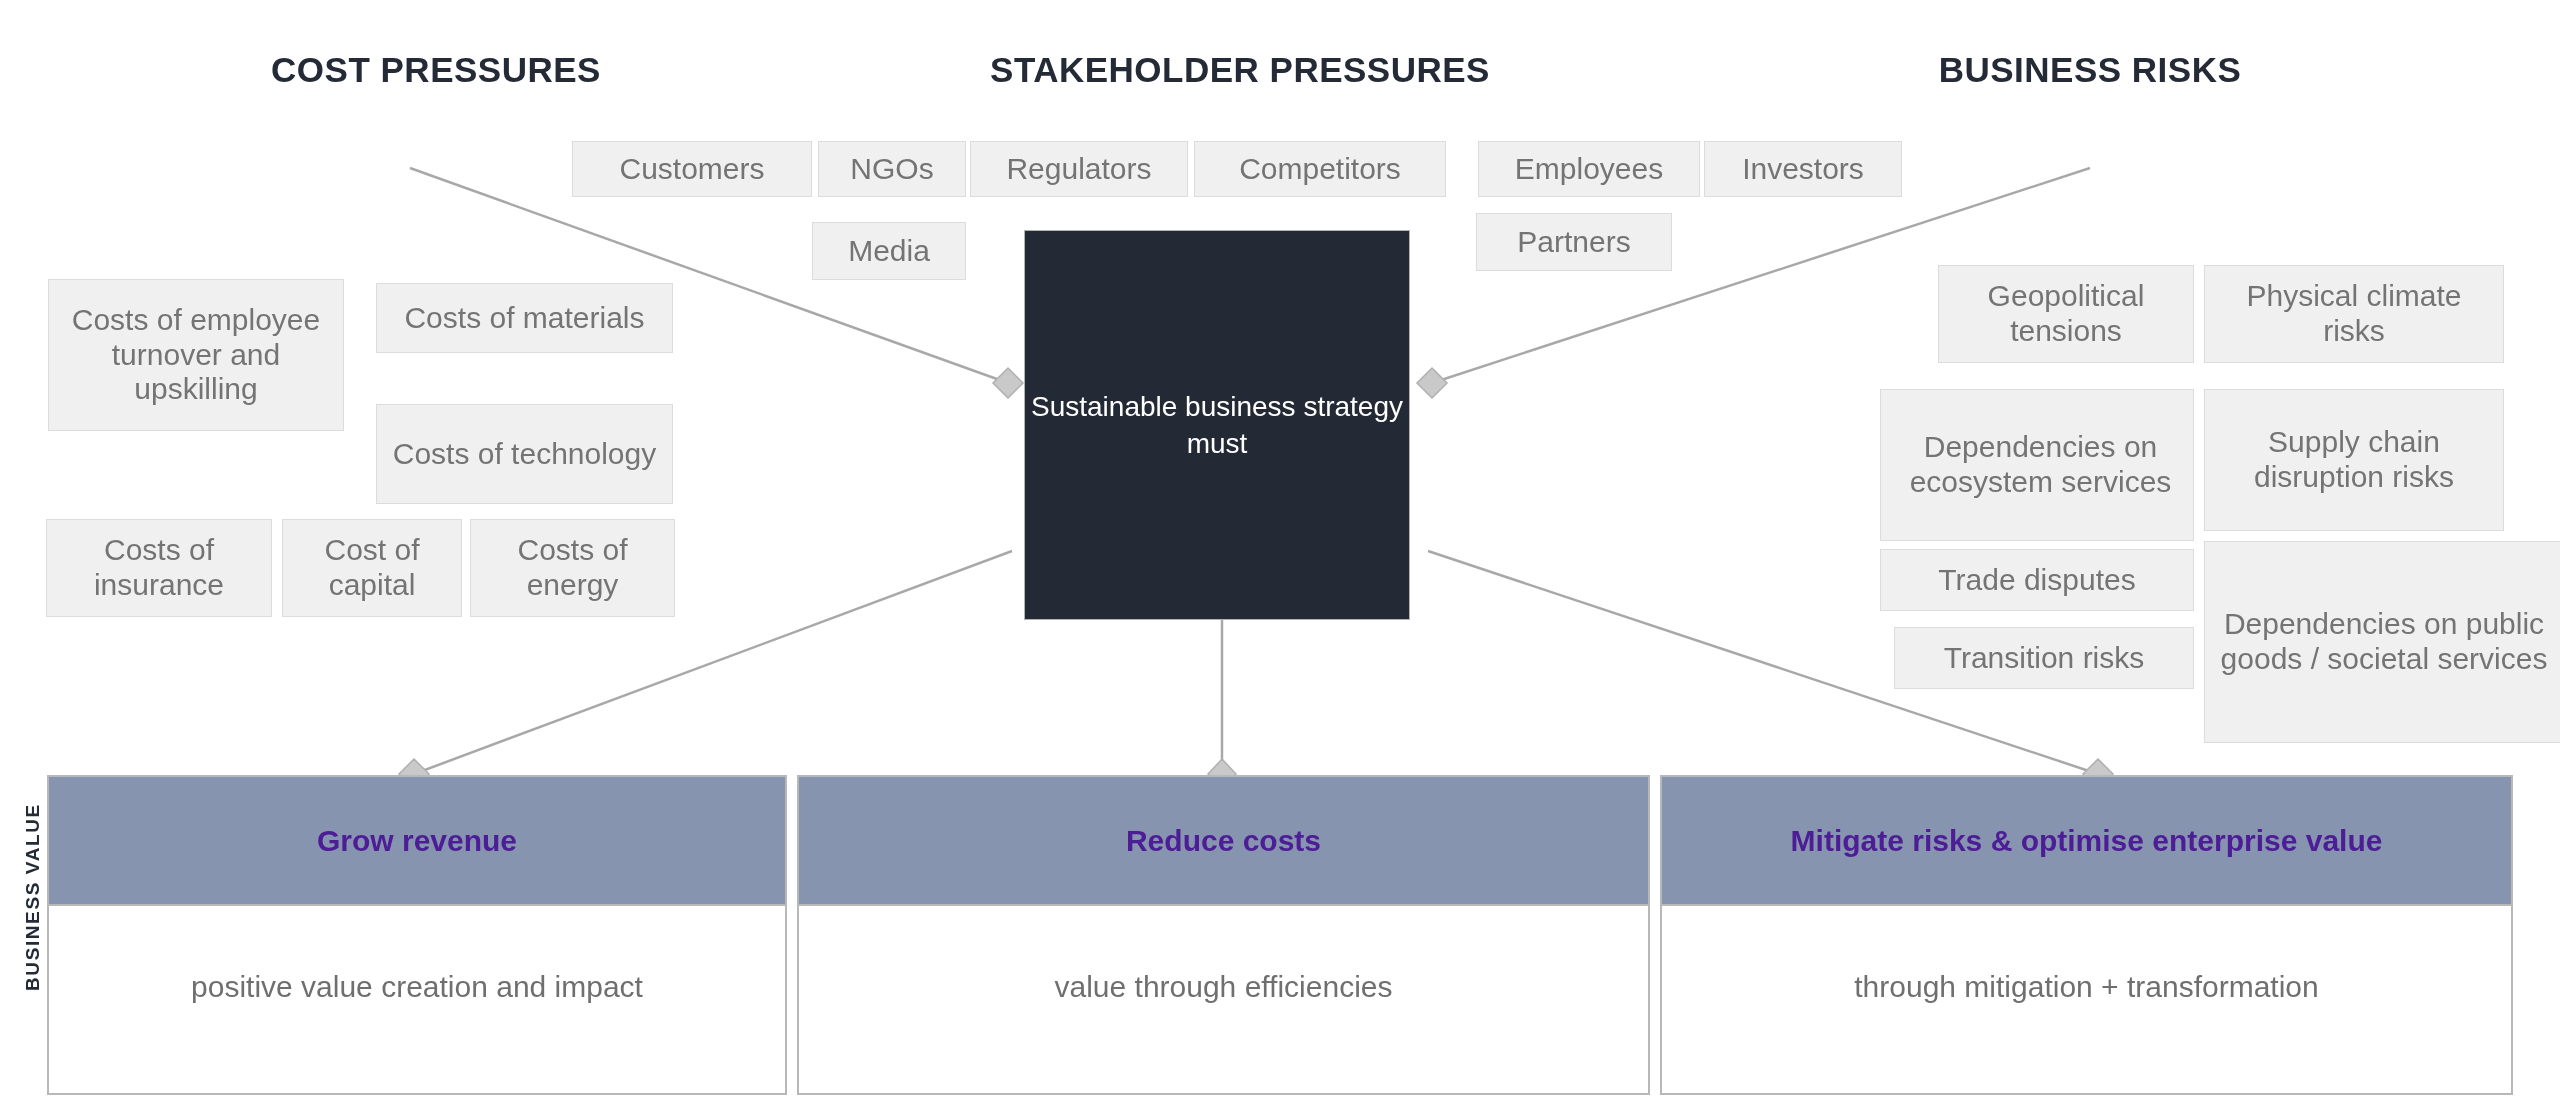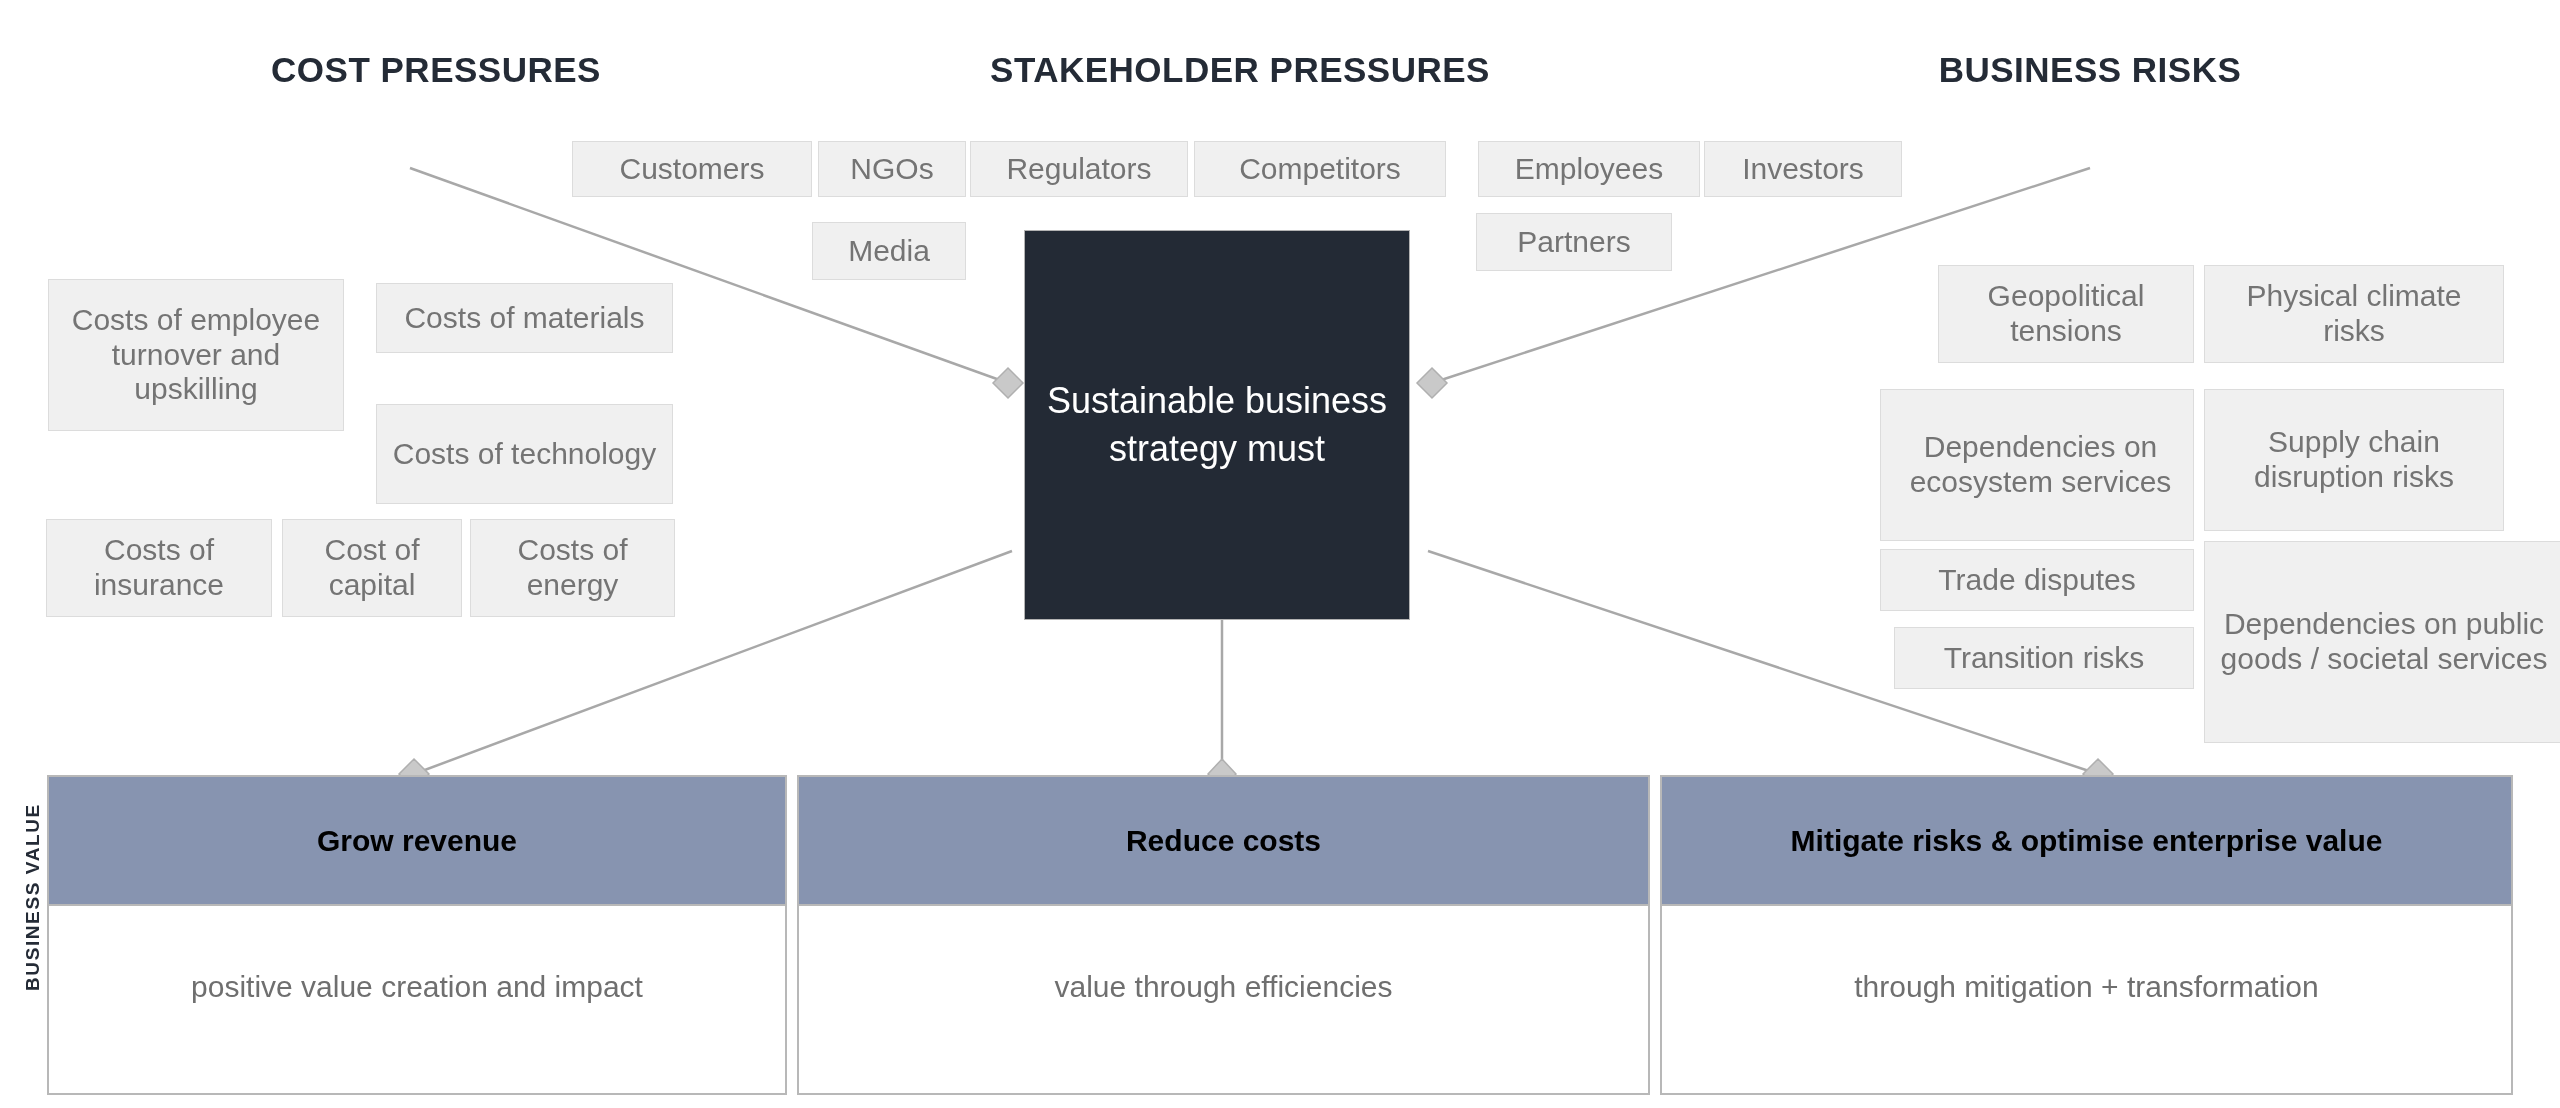--- a/index.html
+++ b/index.html
@@ -48,21 +48,21 @@
   }
 
   
   #center-box {
     position: absolute;
     box-sizing: border-box;
     background: #232a35;
     border: 1px solid #b3b3b3;
     color: #ffffff;
     font-family: "Liberation Sans", sans-serif;
-    font-size: 36px;
+    font-size: 28px;
     line-height: 1.33;
     display: flex;
     align-items: center;
     justify-content: center;
     text-align: center;
   }
 
   
   #connectors {
     position: absolute;
@@ -83,21 +83,21 @@
     flex-direction: column;
   }
   .value-panel .vp-head {
     box-sizing: border-box;
     background: #8794b0;
     border-bottom: 2px solid #b8b8b8;
     height: 129px;
     display: flex;
     align-items: center;
     justify-content: center;
-    color: #000000;
+    color: #4c1d95;
     font-family: "Liberation Sans", sans-serif;
     font-weight: bold;
     font-size: 30px;
     text-align: center;
   }
   .value-panel .vp-body {
     flex: 1;
     display: flex;
     align-items: center;
     justify-content: center;

